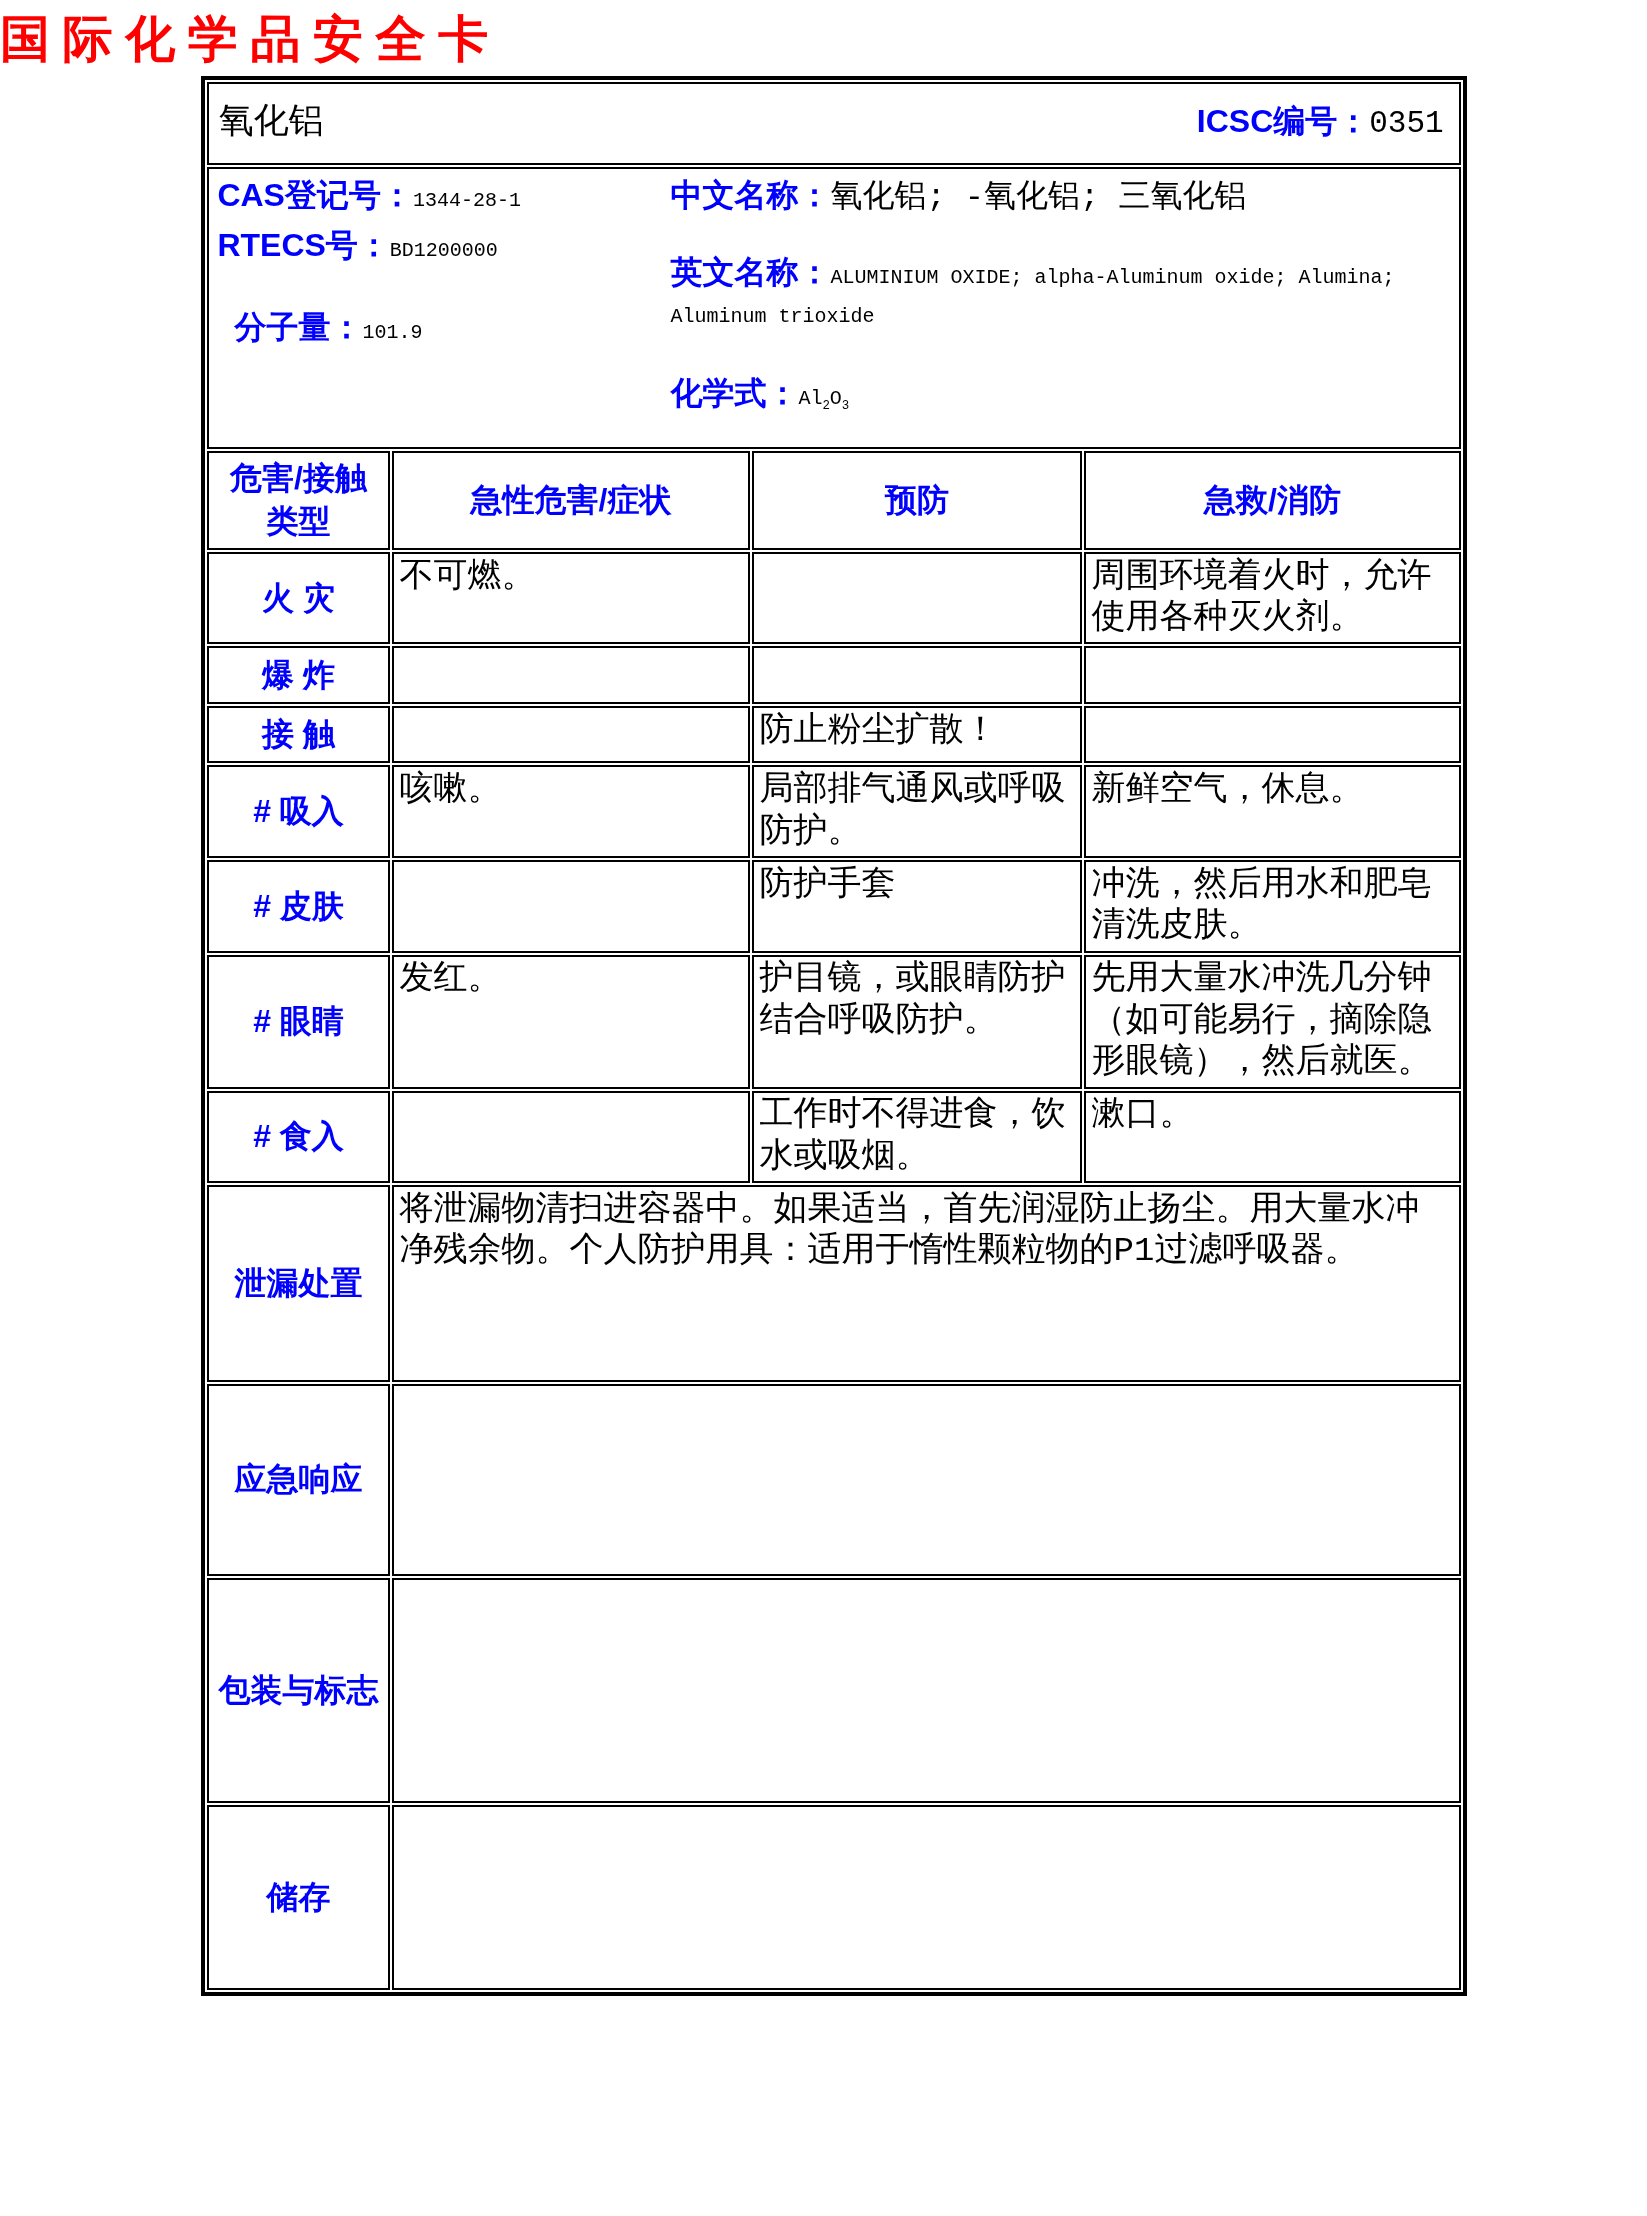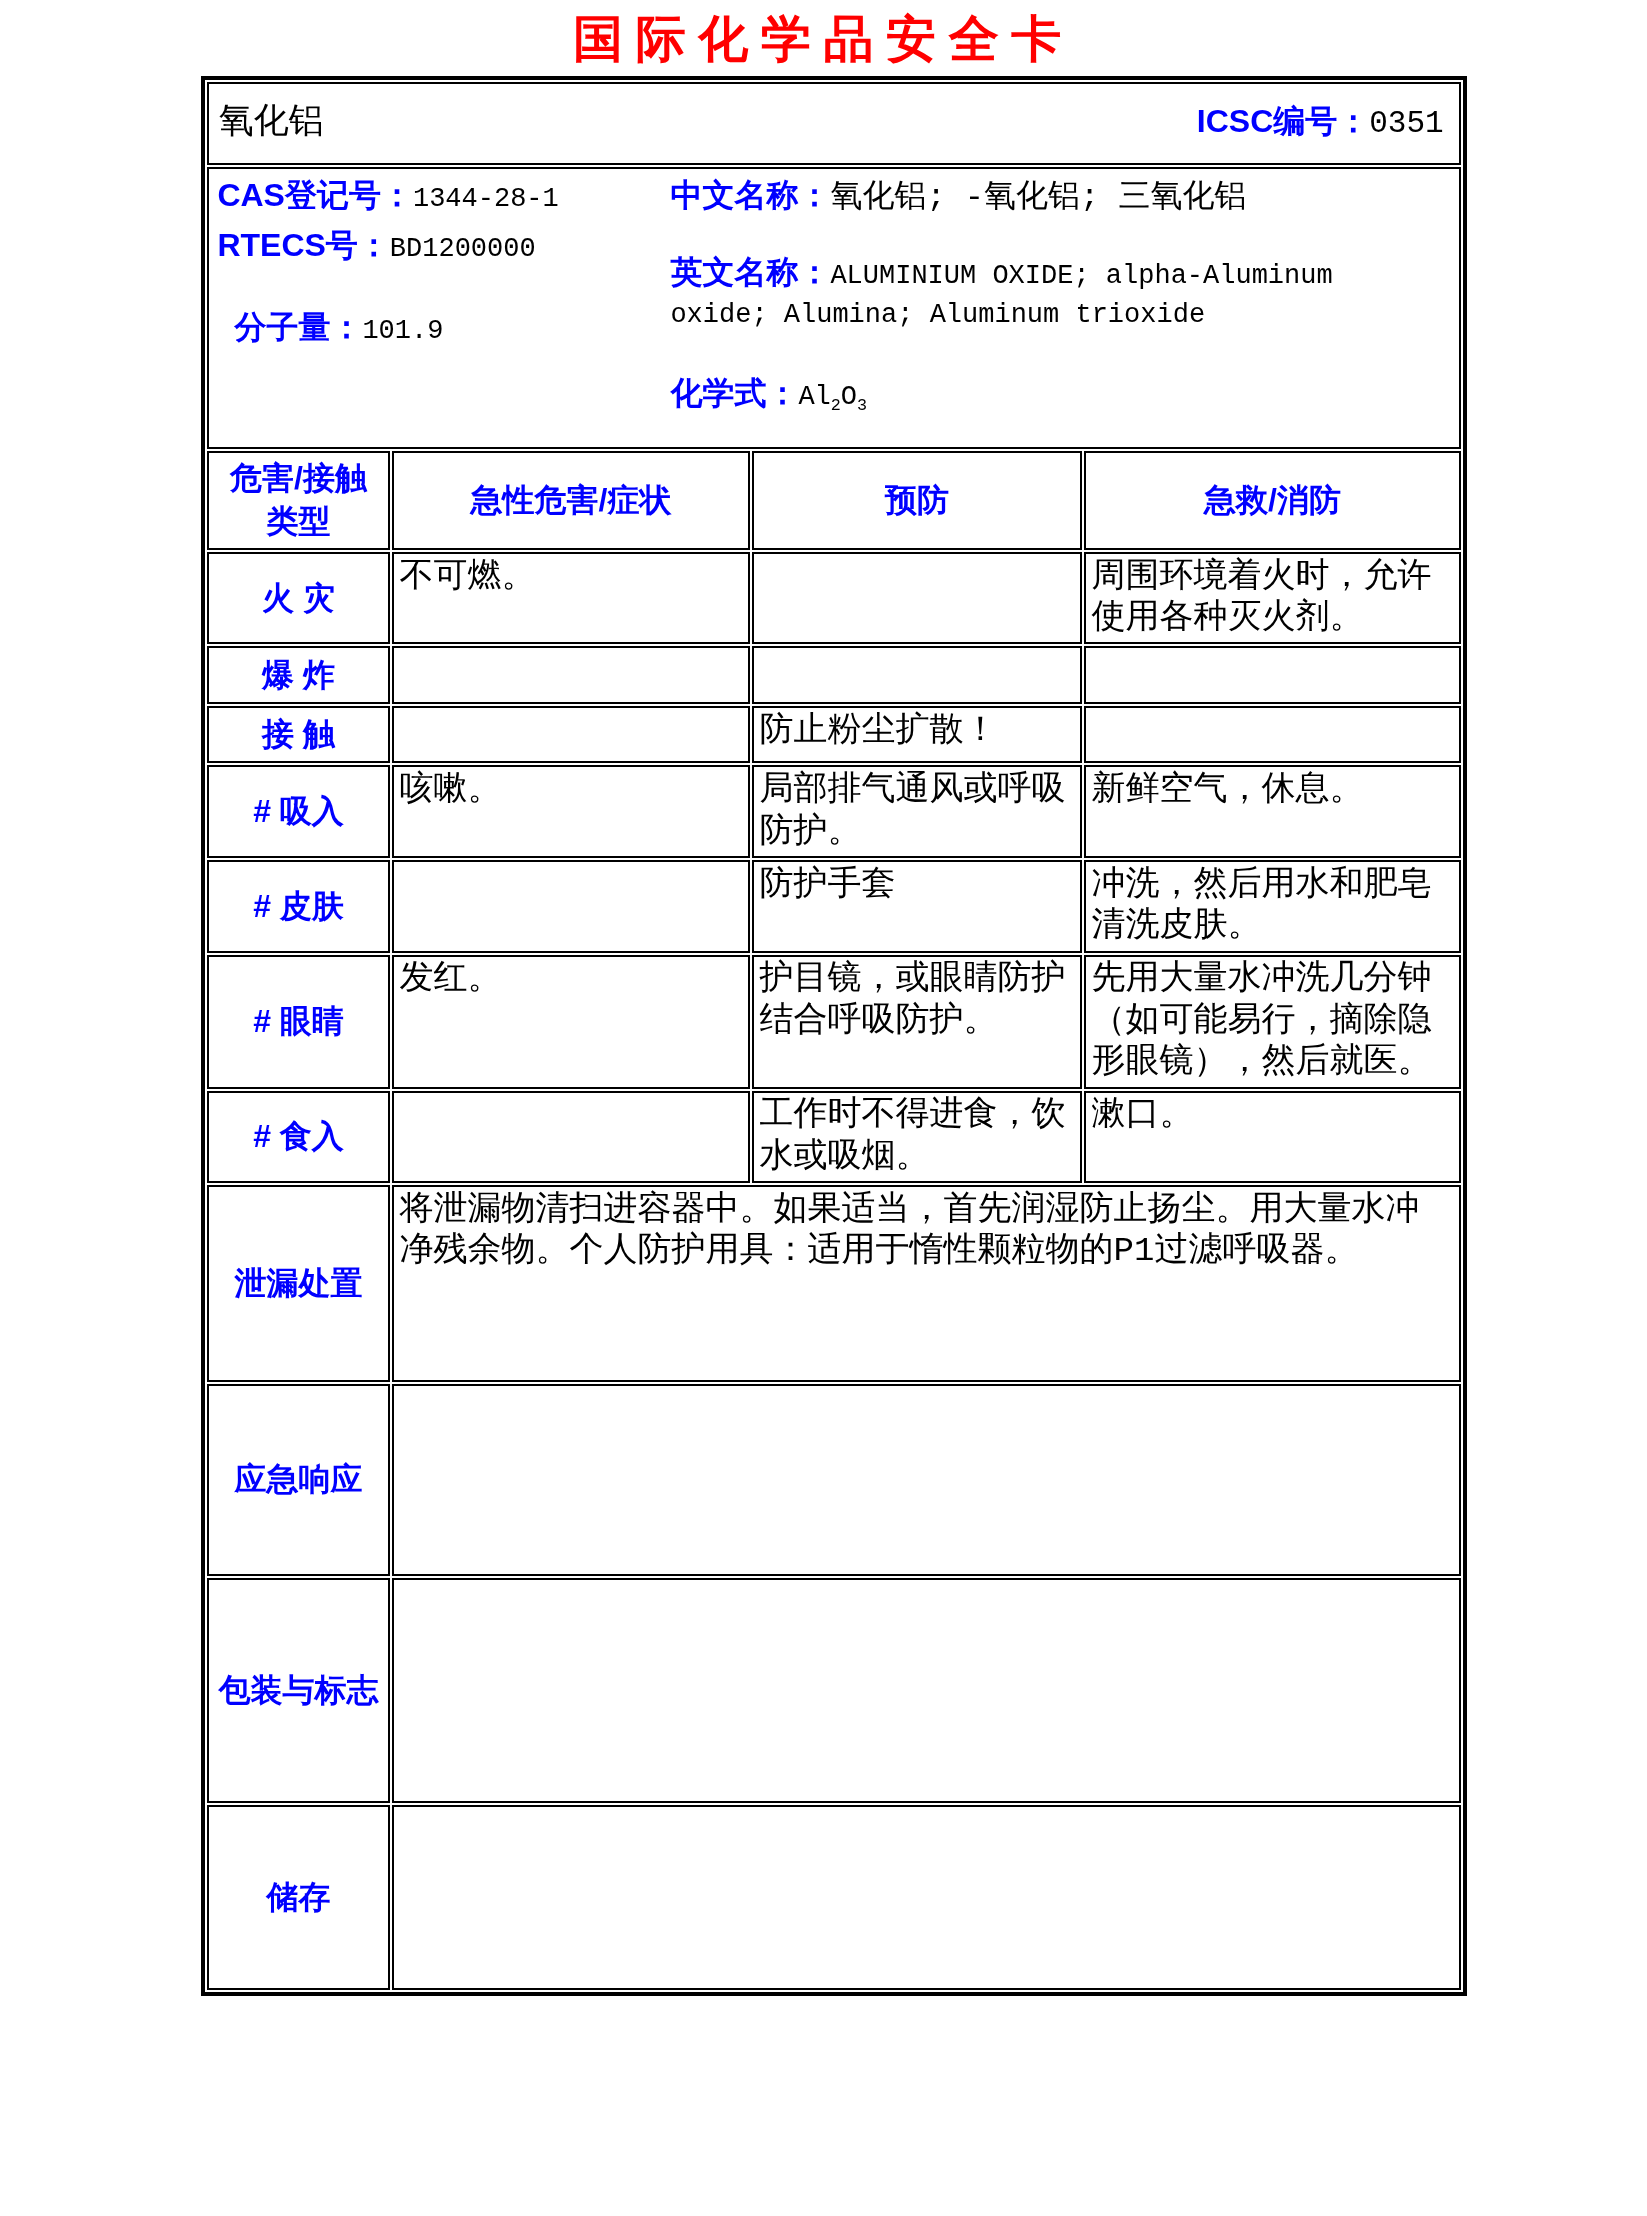--- a/index.html
+++ b/index.html
@@ -11,21 +11,21 @@
     width: 1647px;
     height: 2216px;
     font-family: "Liberation Mono", "DejaVu Serif", serif;
     color: #000000;
   }
   .page { position: relative; width: 1647px; height: 2216px; }
 
   .title {
     margin: 0;
     padding-top: 11.2px;
-    text-align: center;
+    text-align: left;
     font-family: "DejaVu Serif", "Liberation Serif", serif;
     font-weight: bold;
     font-size: 50px;
     letter-spacing: 12.6px;
     color: #ff0000;
     line-height: 1.1;
   }
 
   table.card {
     margin-left: 201px;
@@ -85,21 +85,21 @@
   .num { font-size: 31px; }
 
   
   td.info-cell { height: 273px; }
   .info-grid {
     display: grid;
     grid-template-columns: 453px 1fr;
     padding: 4.2px 8.4px 7px 2.8px;
   }
   .info-line { font-size: 32px; }
-  .val { font-size: 27px; }
+  .val { font-size: 20px; }
   .rtecs-line { margin-top: 9.8px; }
   .en-line { margin-top: 36px; }
   .mw-line { margin-top: 41px; margin-left: 17px; }
   .formula-line { margin-top: 41px; }
   sub { font-size: 0.62em; }
 
   
   td.h-head   { height: 89px; }
   td.h-fire   { height: 74px; }
   td.h-expl   { height: 48px;  }

